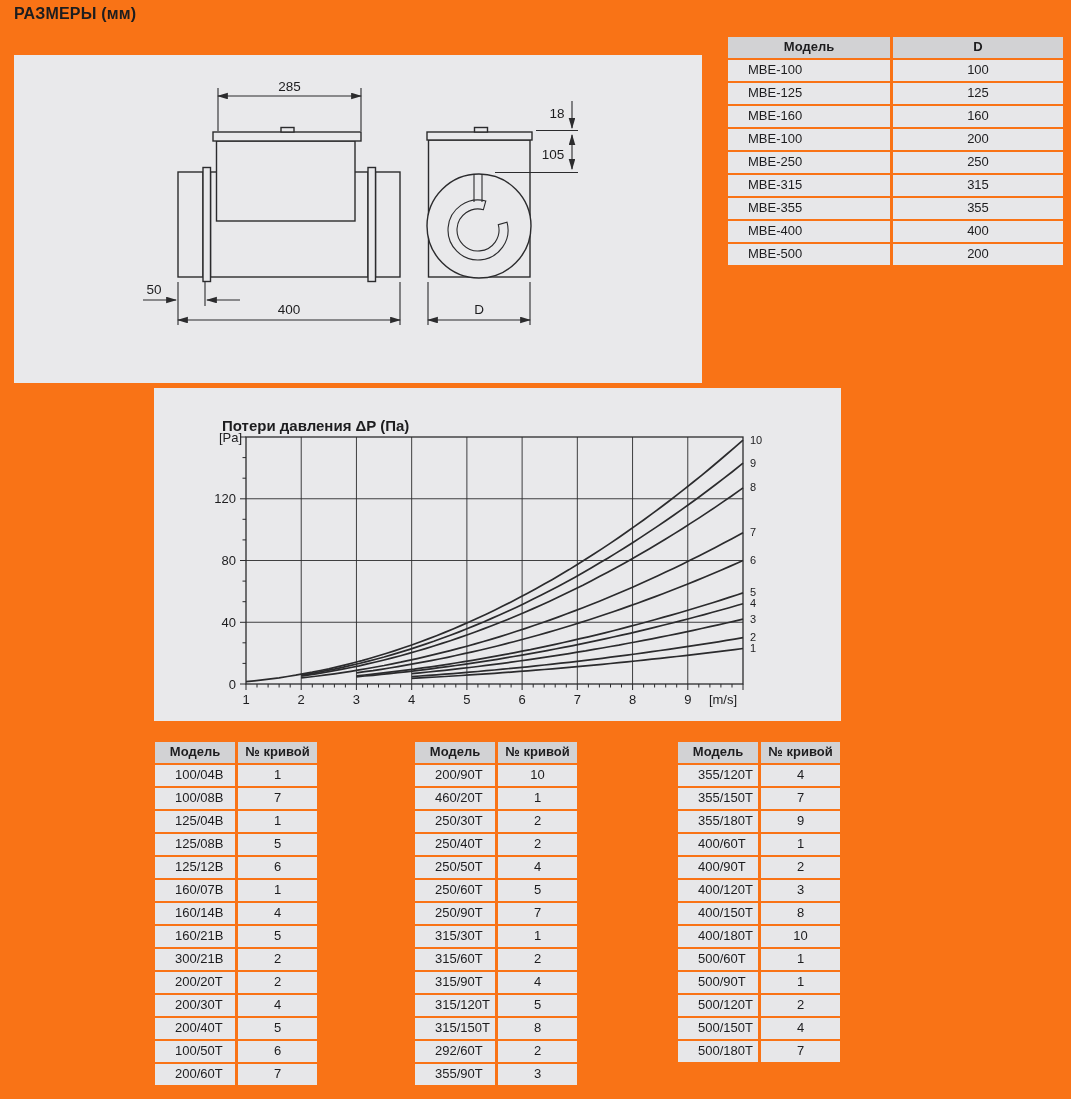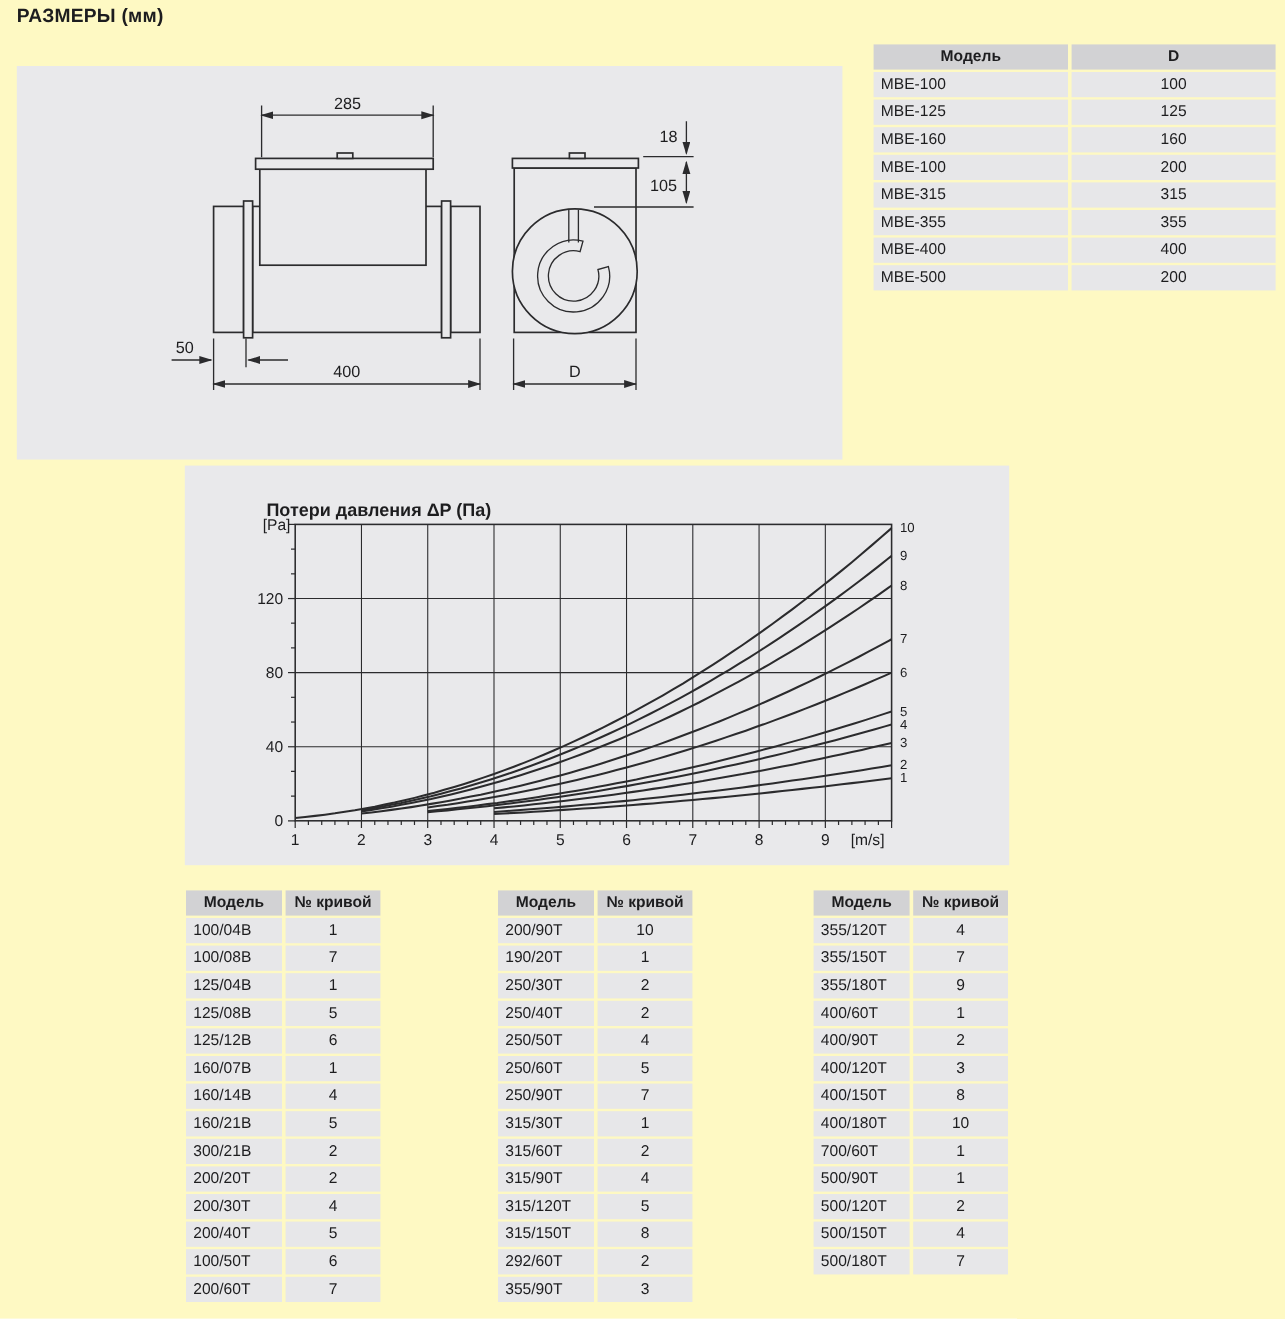--- a/index.html
+++ b/index.html
@@ -1,17 +1,17 @@
 <!DOCTYPE html>
 <html><head>
 <meta charset="utf-8">
 <style>
   html,body{margin:0;padding:0;background:#ffffff;}
   body{font-family:"Liberation Sans","DejaVu Sans",sans-serif;color:#1d1d1f;}
-  #page{position:relative;width:1071px;height:1099px;background:#fef9c3;overflow:hidden;}
+  #page{position:relative;width:1071px;height:1099px;background:#f97316;overflow:hidden;}
 
   .page-title{position:absolute;left:14px;top:5px;font-size:16px;font-weight:700;letter-spacing:0.2px;}
 
   .panel{position:absolute;background:#e9e9eb;}
   #draw-panel{left:14px;top:55px;width:688px;height:328px;}
   #chart-panel{left:154px;top:388px;width:687px;height:333px;}
   .chart-title{position:absolute;left:68px;top:12px;font-size:15px;font-weight:700;margin-top:17px;}
 
   svg{display:block;}
   .oline{fill:#e9e9eb;stroke:#2b2b2d;stroke-width:1.4;}
@@ -22,21 +22,21 @@
   .frame{fill:none;stroke:#2b2b2d;stroke-width:1.3;}
   .tick{stroke:#2b2b2d;stroke-width:1;}
   .curve{fill:none;stroke:#2b2b2d;stroke-width:1.7;}
   .tl{font-size:13px;fill:#1d1d1f;}
   .cl{font-size:11px;fill:#1d1d1f;}
 
   .dtable{position:absolute;}
   .trow{display:flex;gap:3px;margin-bottom:2.5px;}
   .tcell{background:#e7e7e9;height:20.5px;line-height:20.5px;font-size:13px;text-align:center;box-sizing:border-box;white-space:nowrap;}
   .thead .tcell{background:#d2d2d4;font-weight:700;}
-  .trow:not(.thead) .c0{text-align:left;padding-left:6px;}
+  .trow:not(.thead) .c0{text-align:left;padding-left:20px;}
   .w-top .c0{width:162px;}
   .w-top .c1{width:170px;}
   .w-small .c0{width:80px;}
   .w-small .c1{width:79px;}
 </style>
 </head>
 <body>
 
 <div id="page">
 
@@ -122,20 +122,24 @@
         <div class="tcell c0">МВЕ-125</div>
         <div class="tcell c1">125</div>
       </div>
       <div class="trow">
         <div class="tcell c0">МВЕ-160</div>
         <div class="tcell c1">160</div>
       </div>
       <div class="trow">
         <div class="tcell c0">МВЕ-100</div>
         <div class="tcell c1">200</div>
+      </div>
+      <div class="trow">
+        <div class="tcell c0">МВЕ-250</div>
+        <div class="tcell c1">250</div>
       </div>
       <div class="trow">
         <div class="tcell c0">МВЕ-315</div>
         <div class="tcell c1">315</div>
       </div>
       <div class="trow">
         <div class="tcell c0">МВЕ-355</div>
         <div class="tcell c1">355</div>
       </div>
       <div class="trow">
@@ -325,21 +329,21 @@
   <div class="dtable w-small" style="left:415px;top:742px;">
       <div class="trow thead">
         <div class="tcell c0">Модель</div>
         <div class="tcell c1">№ кривой</div>
       </div>
       <div class="trow">
         <div class="tcell c0">200/90T</div>
         <div class="tcell c1">10</div>
       </div>
       <div class="trow">
-        <div class="tcell c0">190/20T</div>
+        <div class="tcell c0">460/20T</div>
         <div class="tcell c1">1</div>
       </div>
       <div class="trow">
         <div class="tcell c0">250/30T</div>
         <div class="tcell c1">2</div>
       </div>
       <div class="trow">
         <div class="tcell c0">250/40T</div>
         <div class="tcell c1">2</div>
       </div>
@@ -415,21 +419,21 @@
       </div>
       <div class="trow">
         <div class="tcell c0">400/150T</div>
         <div class="tcell c1">8</div>
       </div>
       <div class="trow">
         <div class="tcell c0">400/180T</div>
         <div class="tcell c1">10</div>
       </div>
       <div class="trow">
-        <div class="tcell c0">700/60T</div>
+        <div class="tcell c0">500/60T</div>
         <div class="tcell c1">1</div>
       </div>
       <div class="trow">
         <div class="tcell c0">500/90T</div>
         <div class="tcell c1">1</div>
       </div>
       <div class="trow">
         <div class="tcell c0">500/120T</div>
         <div class="tcell c1">2</div>
       </div>

